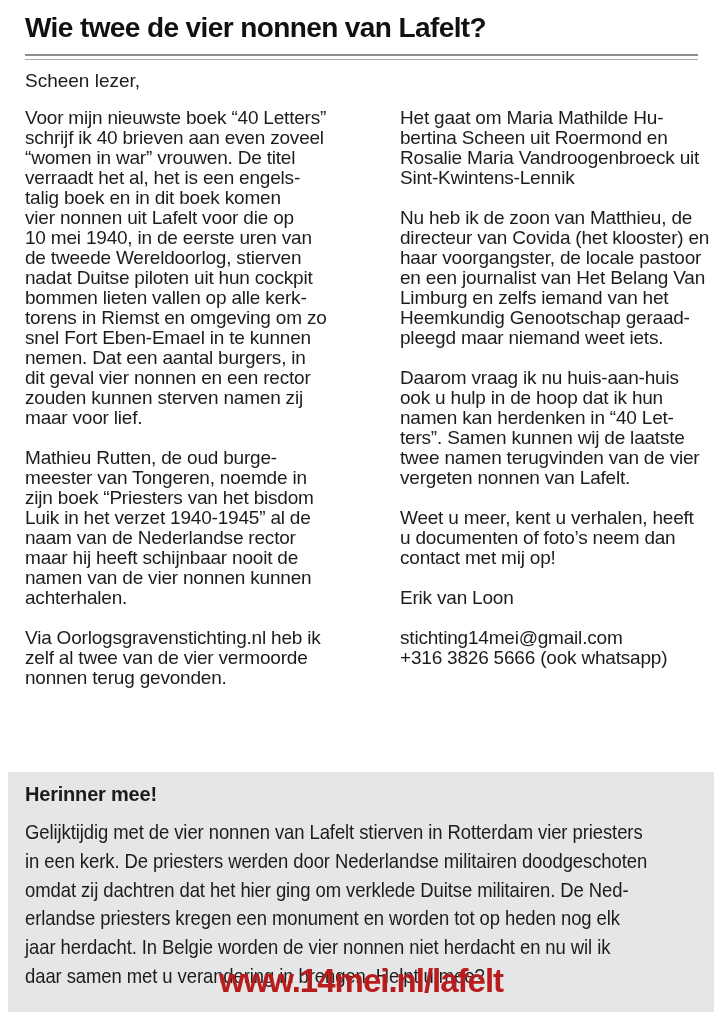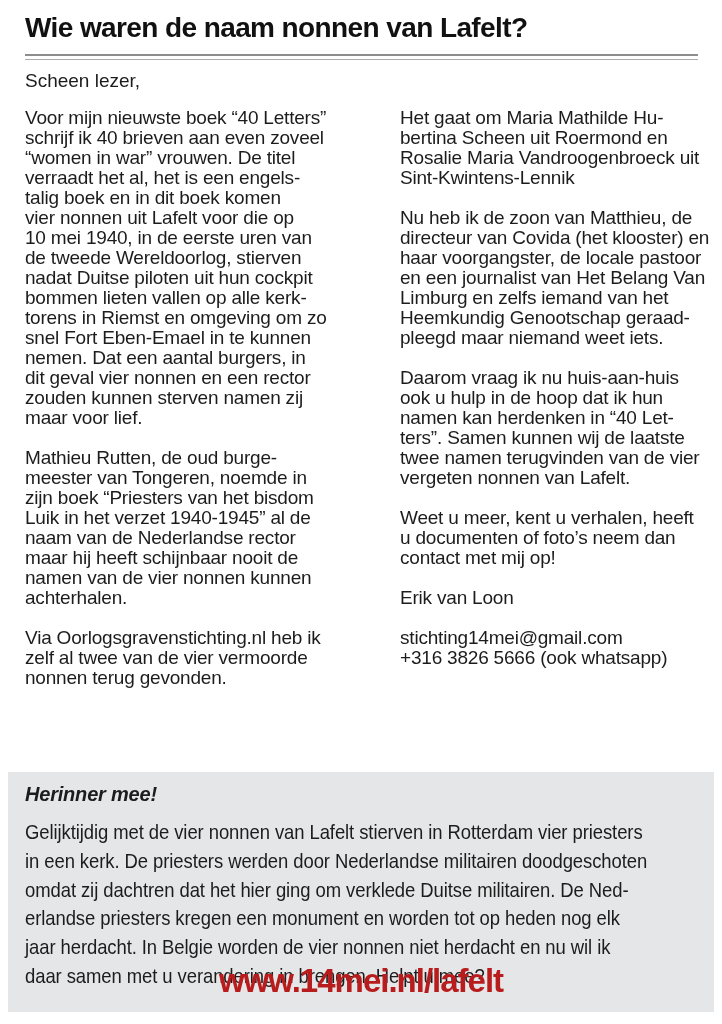--- a/index.html
+++ b/index.html
@@ -23,38 +23,38 @@
     font-size:19px; line-height:20px; letter-spacing:-0.2px;
   }
   .col-left  { left:25px;  width:342px; }
   .col-right { left:372px; width:344px;margin-left:28px; }
   .graybox {
     position:absolute; left:8px; right:8px; top:772px; height:240px;
     background:#e5e6e7;
   }
   .gb-heading {
     position:absolute; left:17px; top:11px;
-    font-size:20px; font-weight:700; letter-spacing:-0.2px;font-style:italic;
+    font-size:20px; font-weight:700; letter-spacing:-0.2px;
   }
   .gb-para {
     position:absolute; left:17px; top:46px; white-space:pre;
     font-size:21px; line-height:28.8px; letter-spacing:-0.1px;
     transform:scaleX(0.88); transform-origin:0 0;
   }
   .gb-url {
     position:absolute; left:0; right:0; top:190px; text-align:center;
     font-size:33px; font-weight:700; letter-spacing:-1px; color:#b91c1c;
   }
 </style>
 </head>
 <body>
 
 <div class="page">
 
-  <h1 class="title">Wie waren de naam nonnen van Lafelt?</h1>
+  <h1 class="title">Wie twee de vier nonnen van Lafelt?</h1>
 
   <div class="rule"></div>
 
   <p class="salutation">Scheen lezer,</p>
 
   <div class="col col-left">Voor mijn nieuwste boek “40 Letters”
 schrijf ik 40 brieven aan even zoveel
 “women in war” vrouwen. De titel
 verraadt het al, het is een engels-
 talig boek en in dit boek komen

